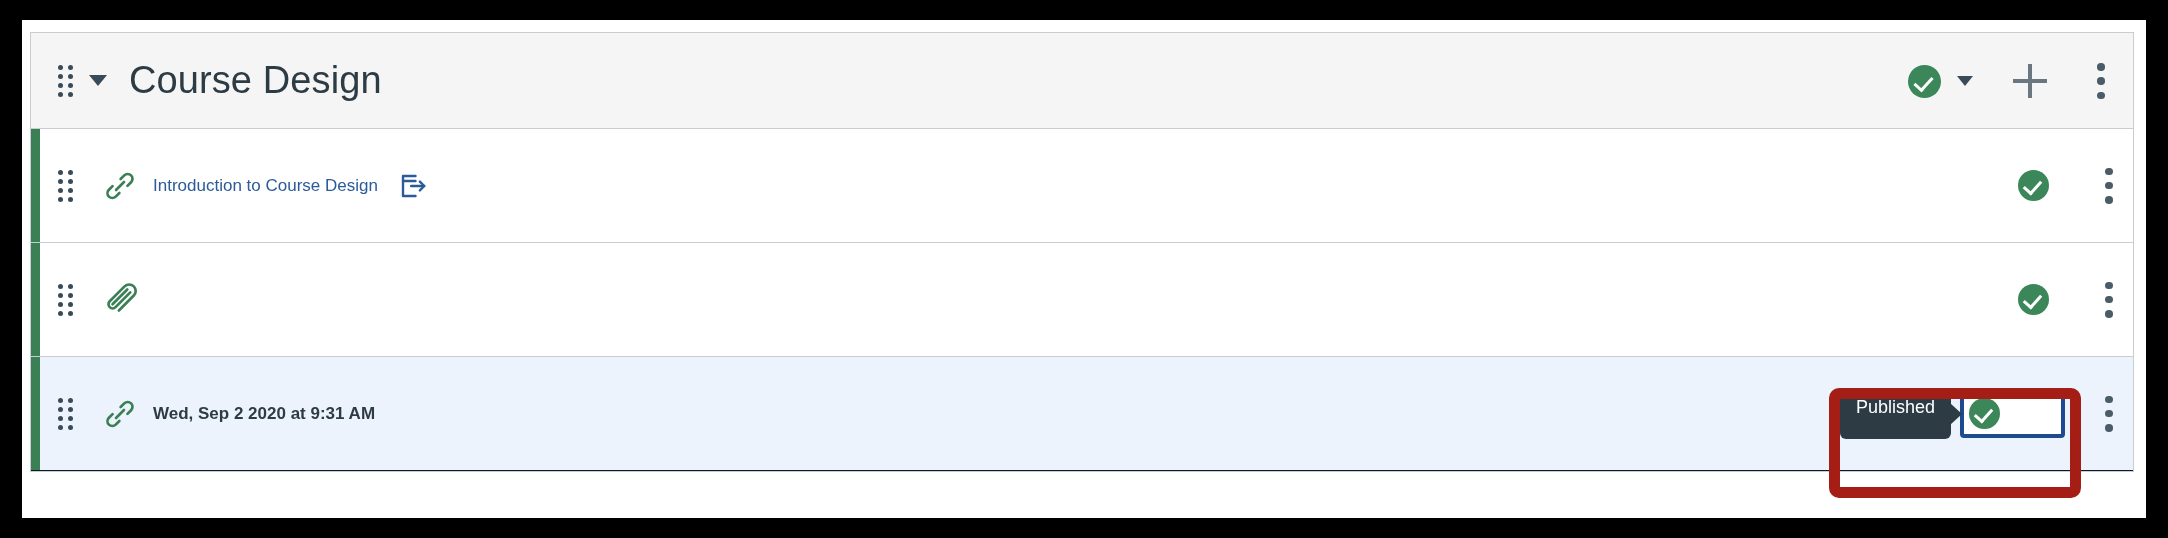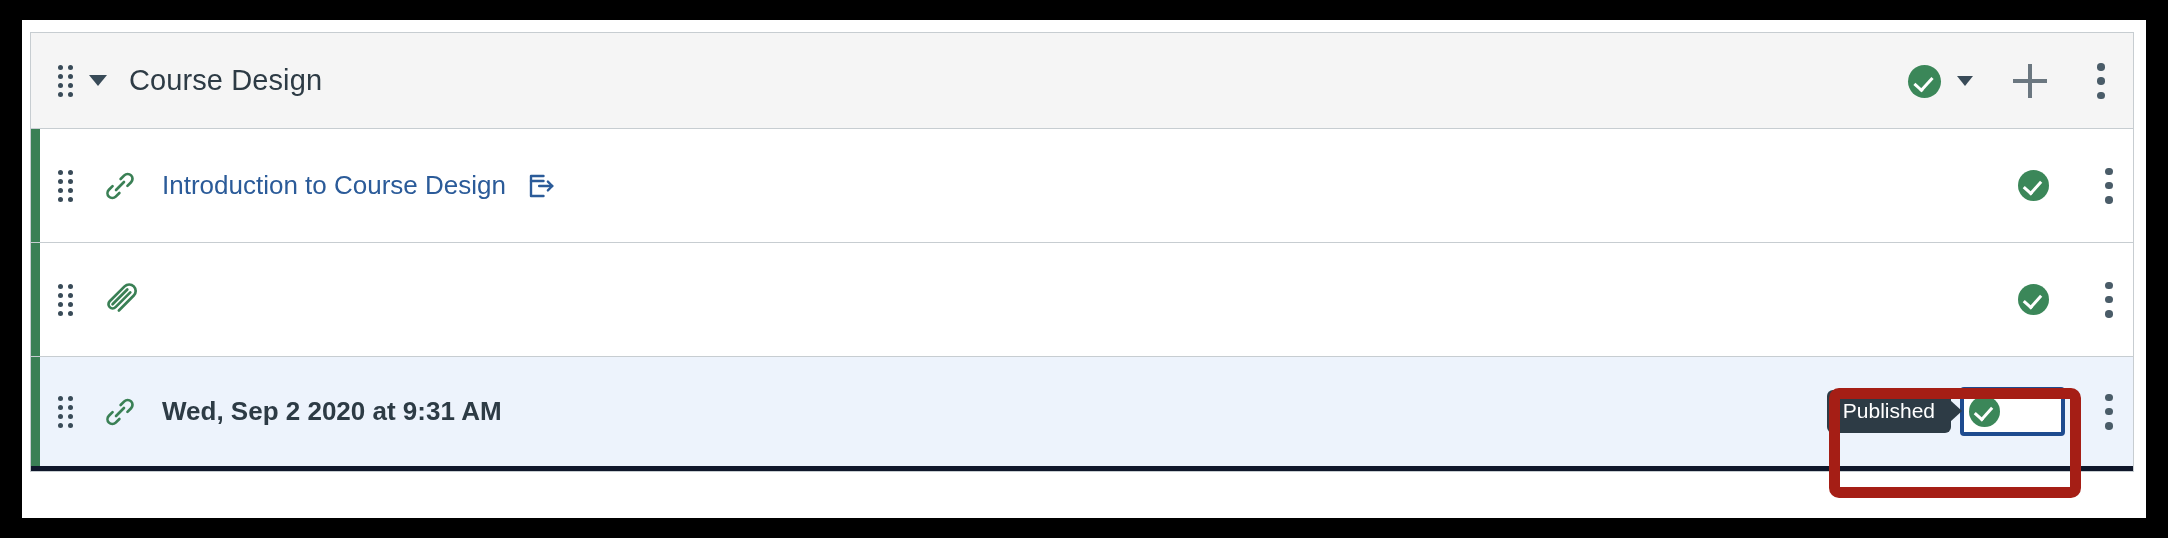--- a/index.html
+++ b/index.html
@@ -60,21 +60,21 @@
   .header-right {
     position: absolute;
     right: 20px;
     top: 0;
     height: 96px;
     display: flex;
     align-items: center;
     gap: 0px;
   }
   .module-title {
-    font-size: 29px;
+    font-size: 38px;
     color: #2d3b45;
     font-weight: 400;
     margin-left: 22px;
     letter-spacing: 0.1px;
     white-space: nowrap;
   }
 
   
   .drag-handle {
     width: 16px;
@@ -165,21 +165,21 @@
   
   .item-row {
     position: relative;
     height: 114px;
     background: #ffffff;
     border-bottom: 1px solid #c7cdd1;
     display: flex;
     align-items: center;
     box-sizing: border-box;
   }
-  .item-row:last-child { border-bottom: 5px solid #0f172a; }
+  .item-row:last-child { border-bottom: 1px solid #0f172a; }
   .item-row.highlight { background: #edf3fc; }
 
   
   .status-bar {
     position: absolute;
     left: 0; top: 0; bottom: 0;
     width: 9px;
     background: #3A8055;
   }
 
@@ -191,22 +191,22 @@
 
   .type-icon {
     width: 38px; height: 38px;
     margin-left: 28px;
     flex: none;
     color: #3A8055;
   }
   .type-icon svg { display: block; width: 38px; height: 38px; }
 
   .item-title {
-    font-size: 26px;
-    margin-left: 23px;
+    font-size: 17px;
+    margin-left: 14px;
     white-space: nowrap;
   }
   .item-title.link {
     color: #2B5B99;
     font-weight: 400;
   }
   .item-title.bold {
     color: #2d3b45;
     font-weight: 700;
   }
@@ -232,22 +232,22 @@
   
   .publish-group {
     display: flex;
     align-items: center;
     margin-right: 40px;
     position: relative;
   }
   .tooltip {
     background: #2D3B45;
     color: #ffffff;
-    font-size: 21px;
-    padding: 9px 16px 10px 16px;
+    font-size: 18px;
+    padding: 9px 16px 22px 16px;
     border-radius: 6px;
     position: relative;
     white-space: nowrap;
     line-height: 1.15;
   }
   .tooltip::after {
     content: "";
     position: absolute;
     right: -11px;
     top: 50%;

